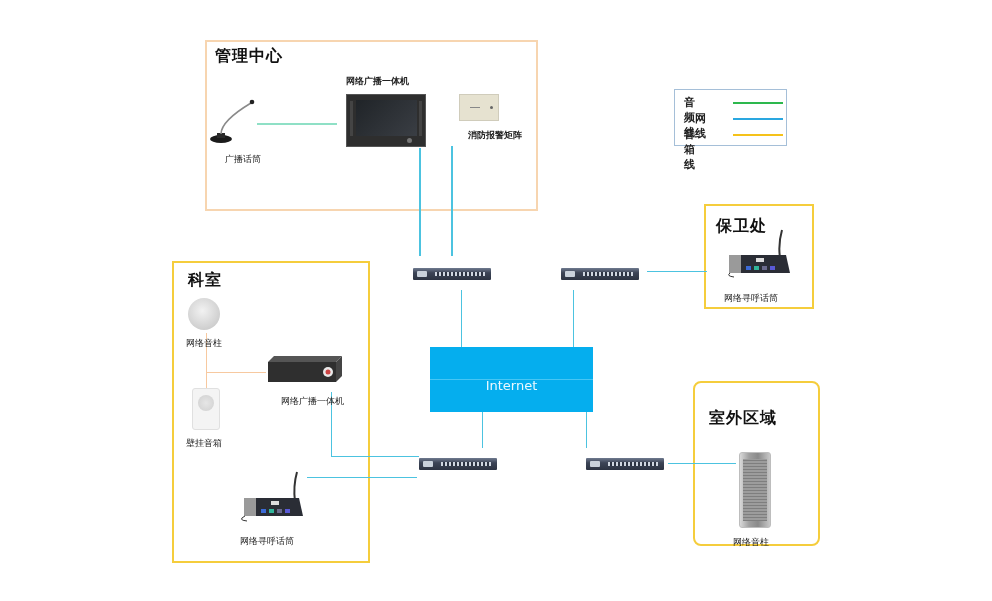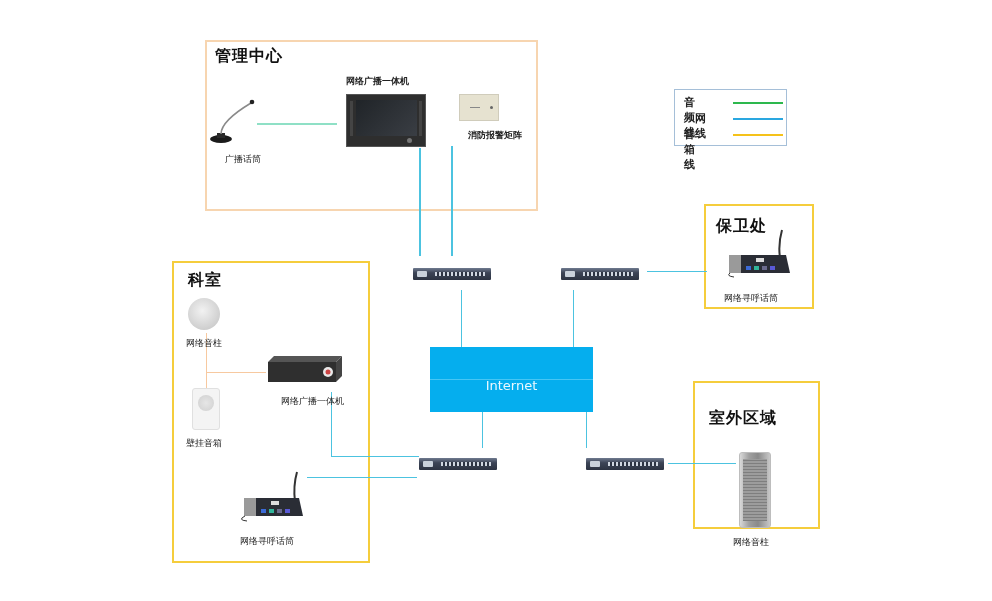--- a/index.html
+++ b/index.html
@@ -3,21 +3,21 @@
 <meta charset="utf-8">
 <style>
   html,body{margin:0;padding:0;background:#ffffff;}
   body{width:992px;height:601px;position:relative;overflow:hidden;font-family:"DejaVu Sans","Liberation Sans",sans-serif;}
   .abs{position:absolute;}
   .zone{position:absolute;box-sizing:border-box;}
   .zone-mgmt{left:189px;top:40px;width:333px;height:171px;border:2px solid #f7d5b0;margin-left:16px;}
   .zone-yellow{border:2px solid #f5cd3c;}
   .zone-keshi{left:172px;top:261px;width:198px;height:302px;}
   .zone-baowei{left:704px;top:204px;width:110px;height:105px;}
-  .zone-outdoor{left:693px;top:381px;width:127px;height:148px;}
+  .zone-outdoor{left:693px;top:381px;width:127px;height:165px;border-radius:8px;}
   .zone-title{position:absolute;font-weight:bold;color:#111;font-size:16px;letter-spacing:1px;}
   .lbl{position:absolute;font-size:9px;color:#222;white-space:nowrap;}
   .lbl-b{font-weight:bold;}
   .line{position:absolute;}
   .net{background:#4cc3e0;}
   .audio{background:#8fe0c6;}
   .spk{background:#f7c9a0;}
   .legend{position:absolute;left:674px;top:89px;width:113px;height:57px;border:1px solid #a5bfd8;box-sizing:border-box;}
   .legend-row{position:absolute;left:0;height:14px;font-size:11px;font-weight:bold;color:#222;}
   .internet{position:absolute;left:430px;top:347px;width:163px;height:65px;background:#05aeee;}

